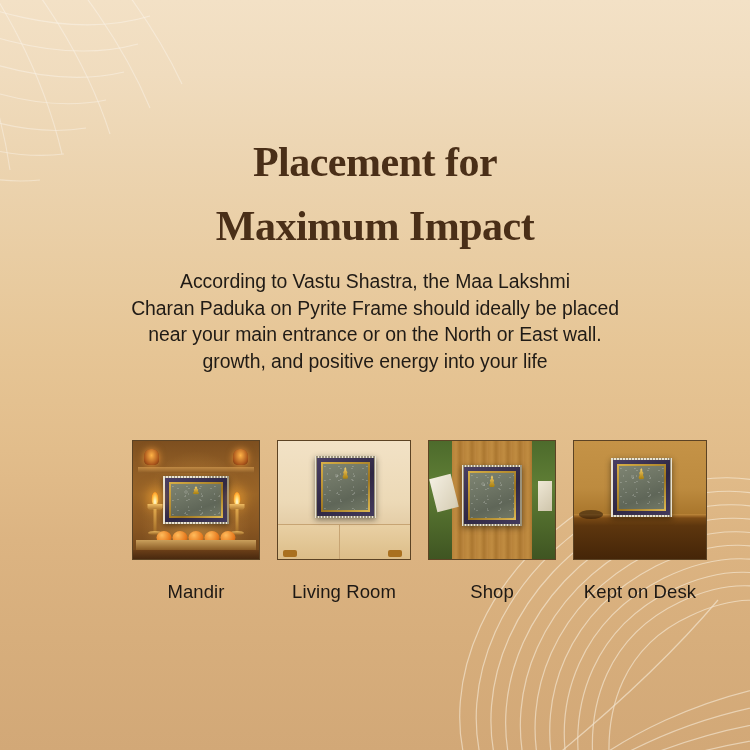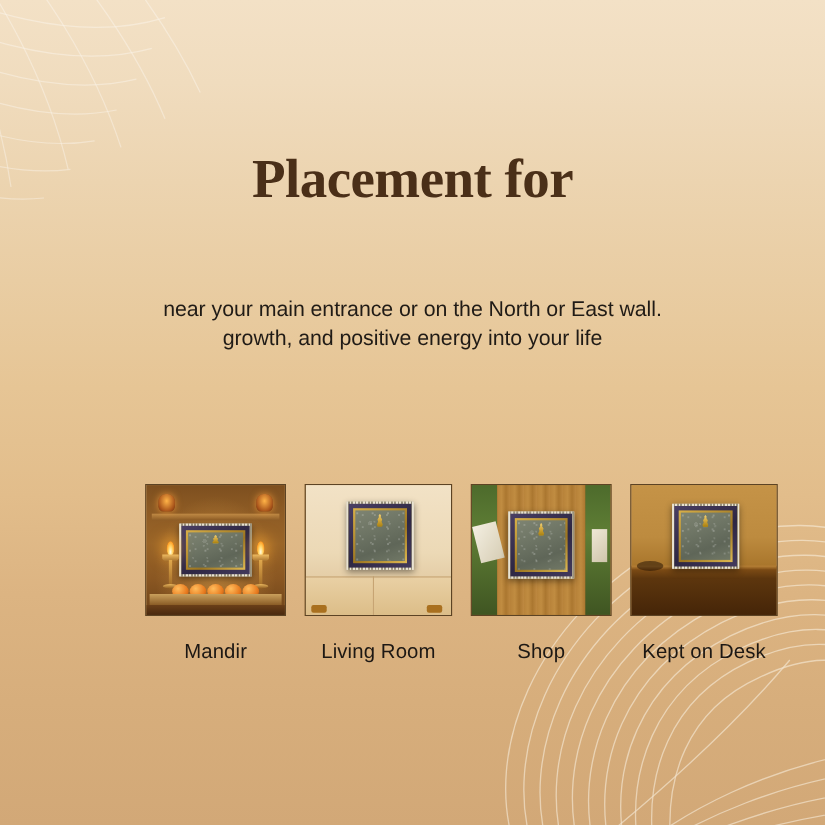--- a/index.html
+++ b/index.html
@@ -41,21 +41,21 @@
   .deco-tl { top:-60px; left:-90px; width:340px; height:300px; opacity:.62; }
   .deco-br { right:-30px; bottom:-20px; width:330px; height:300px; opacity:.75; }
 
   
   .heading {
     position:absolute;
     top:130px; left:0; right:0;
     text-align:center;
     font-family:"Liberation Serif", serif;
     font-weight:700;
-    font-size:50px;
+    font-size:42px;
     line-height:64px;
     letter-spacing:-0.5px;
     color:#4a2f18;
   }
   .heading .l2 { display:block; letter-spacing:-0.5px; }
 
   
   .body-copy {
     position:absolute;
     top:268px; left:62px; right:62px;
@@ -338,23 +338,26 @@
       <path d="M146 300 C 192 272, 256 244, 332 232"></path>
       <path d="M164 300 C 208 280, 268 258, 334 250"></path>
       <path d="M186 300 C 224 288, 278 272, 336 266"></path>
       <path d="M212 300 C 244 294, 290 284, 338 280"></path>
       <path d="M96 294 C 150 250, 214 194, 268 130"></path>
     </g>
   </svg>
 
   <h1 class="heading">
     <span>Placement for</span>
+    <span class="l2">Maximum Impact</span>
   </h1>
 
   <p class="body-copy">
+    <span class="bline">According to Vastu Shastra, the Maa Lakshmi</span>
+    <span class="bline">Charan Paduka on Pyrite Frame should ideally be placed</span>
     <span class="bline">near your main entrance or on the North or East wall.</span>
     <span class="bline">growth, and positive energy into your life</span>
   </p>
 
   <div class="thumb-row">
 
     <div class="thumb-cell">
       <div class="thumb-frame">
         <div class="scene">
           <div class="mandir-bg"></div>

